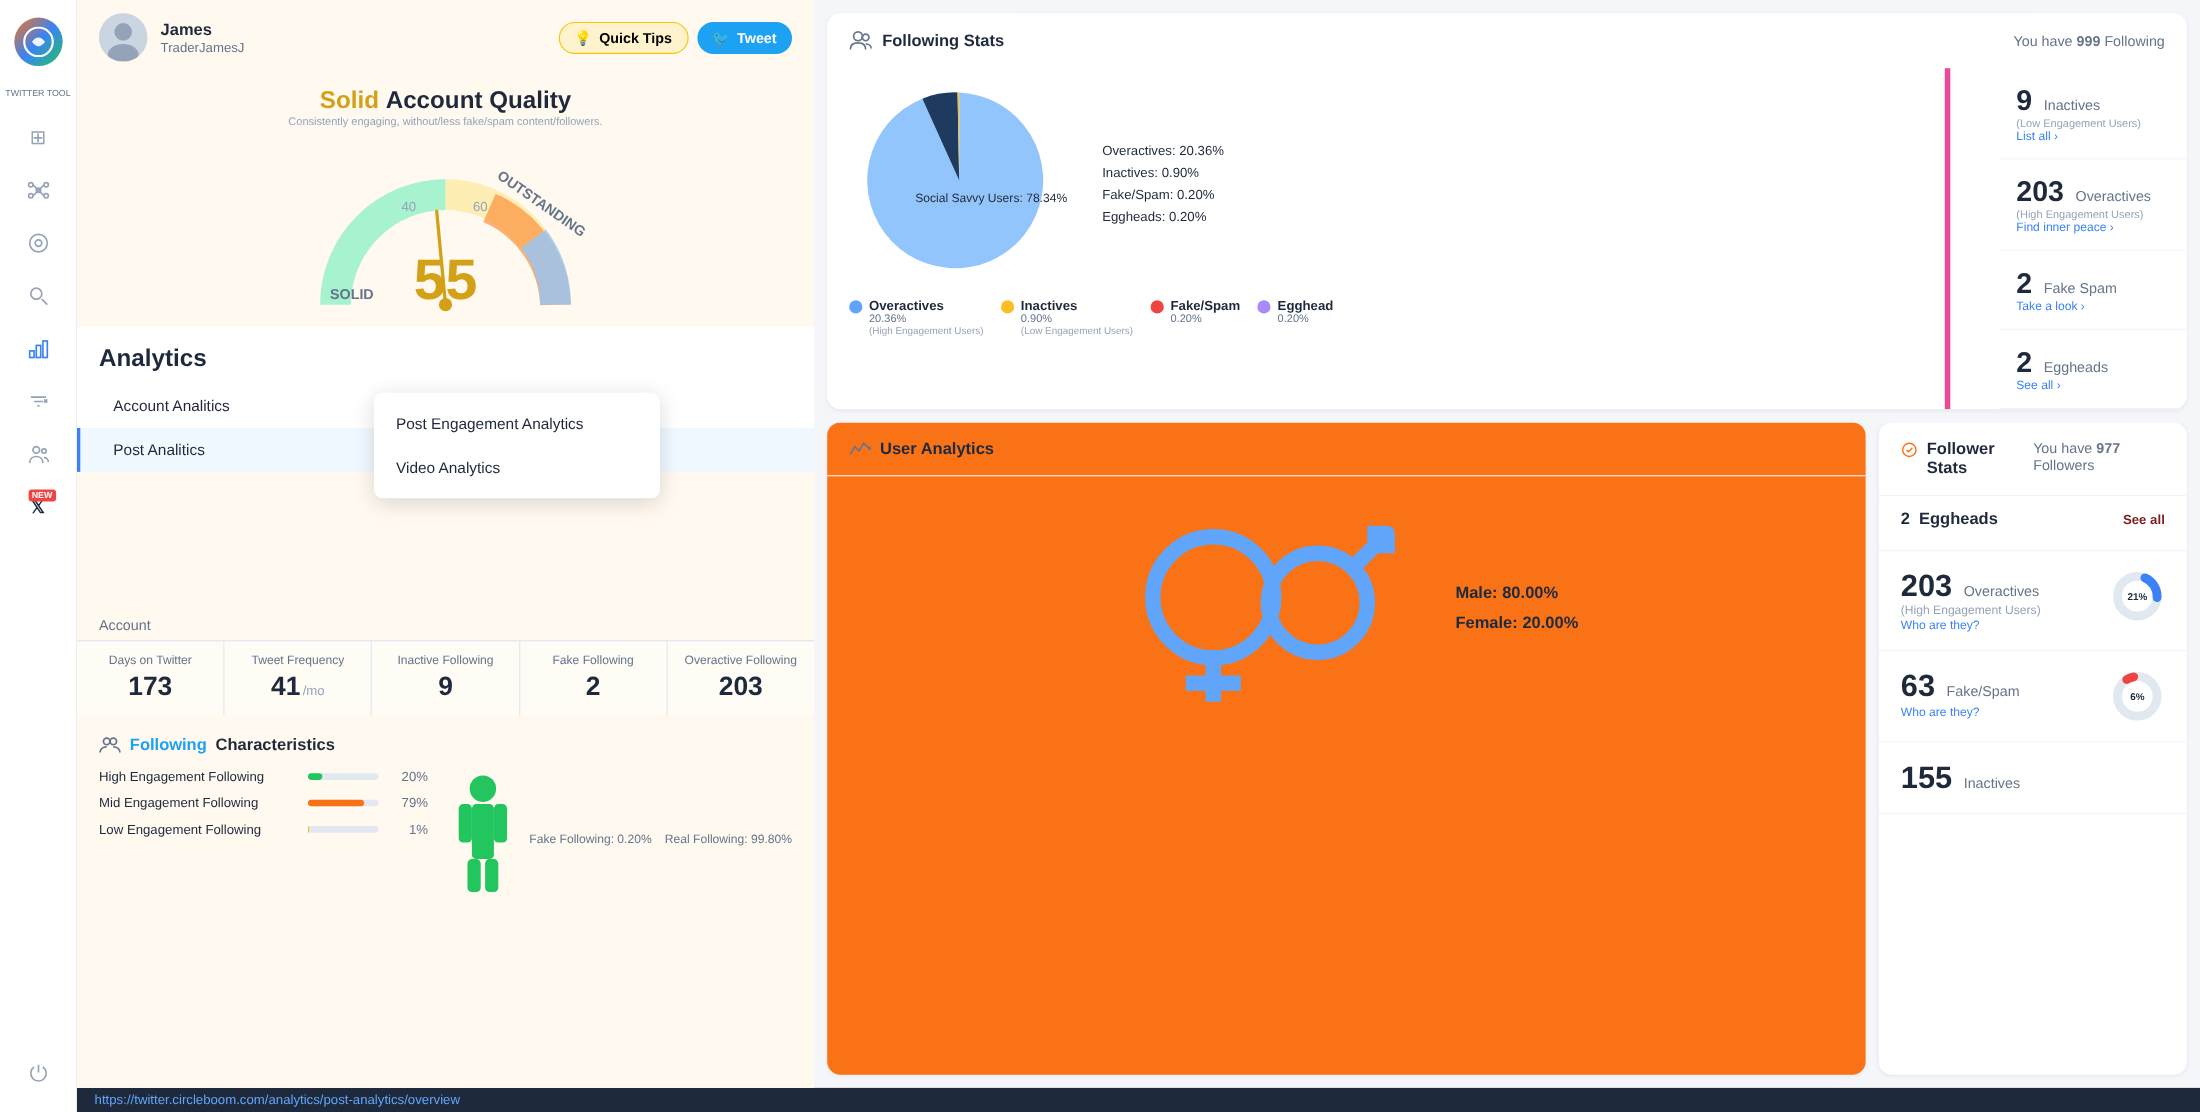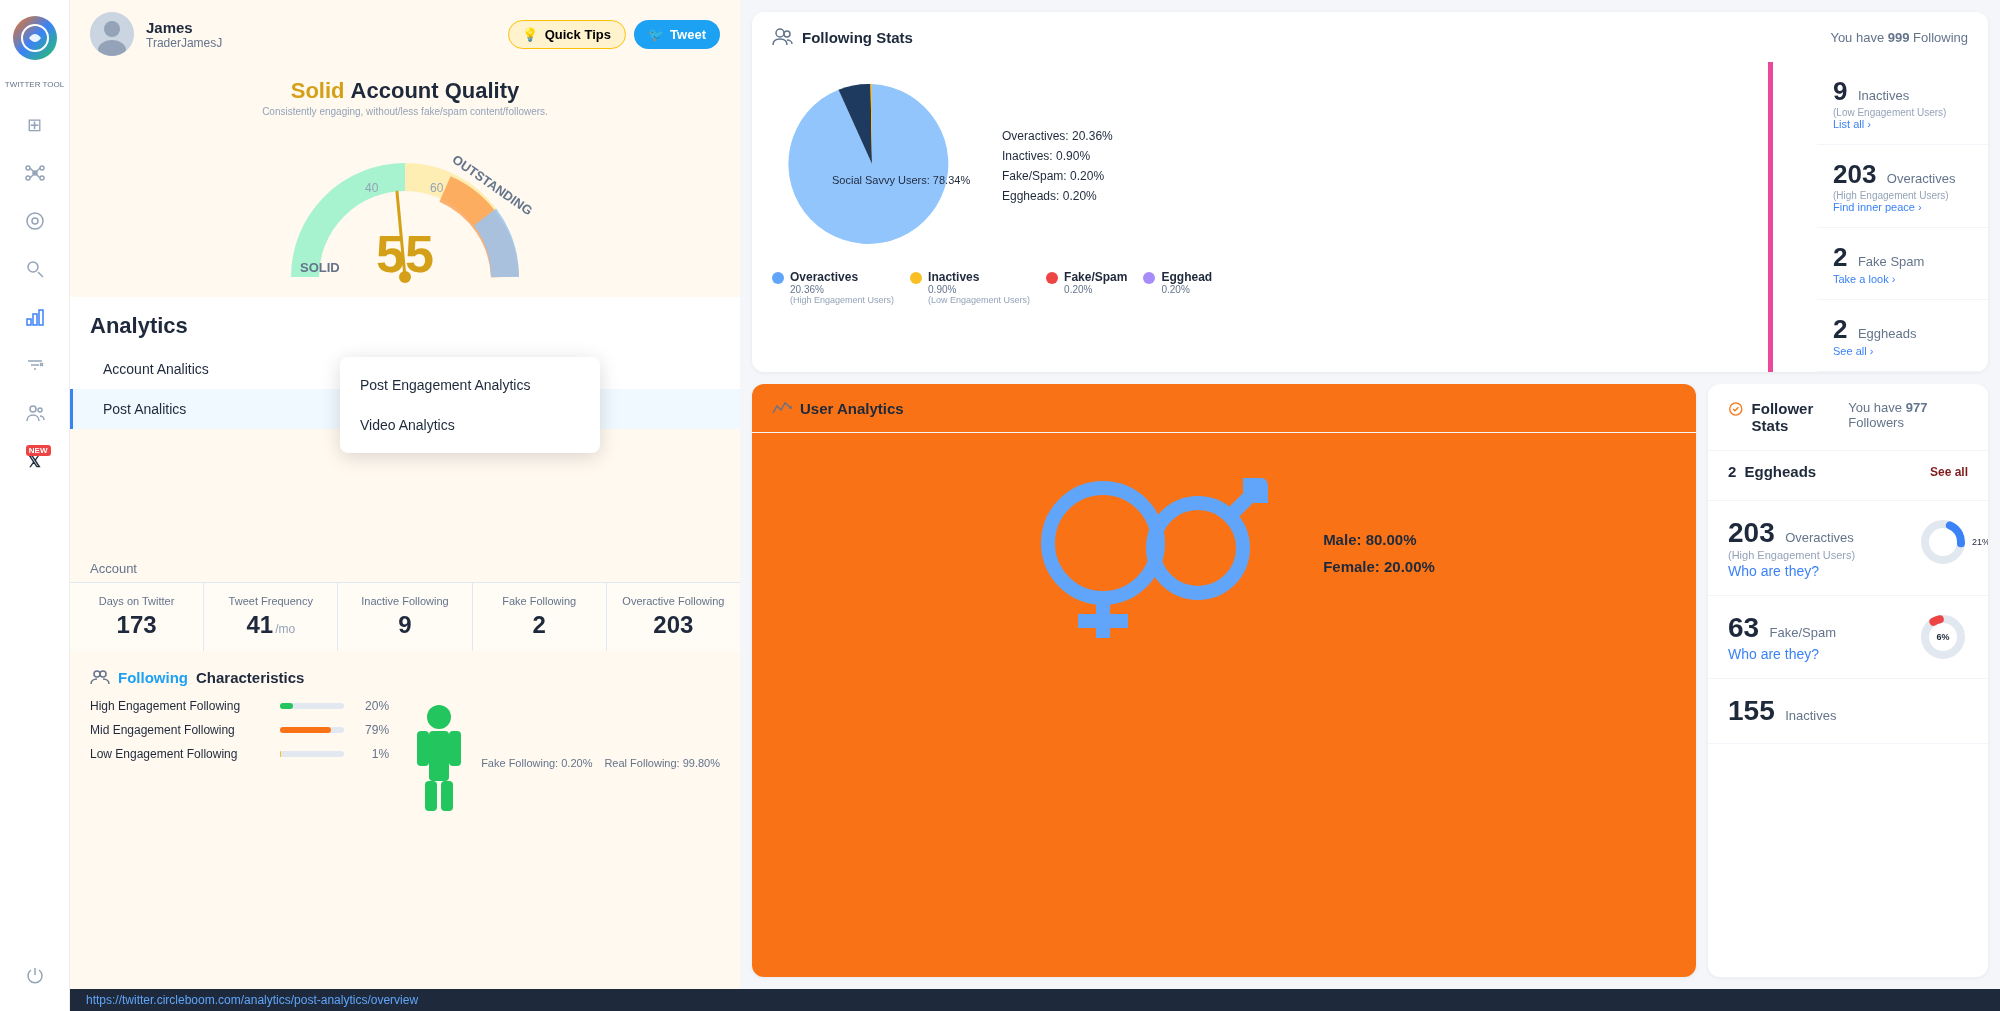--- a/index.html
+++ b/index.html
@@ -221,21 +221,21 @@
 
     .follower-stat-row {
       padding: 16px 20px;
       border-bottom: 1px solid #f1f5f9;
       display: flex; align-items: flex-start; gap: 10px;
     }
     .fsr-left { flex: 1; }
     .fsr-number { font-size: 28px; font-weight: 700; color: #1e293b; }
     .fsr-label { font-size: 13px; color: #64748b; display: inline; margin-left: 6px; }
     .fsr-sub { font-size: 11px; color: #94a3b8; }
-    .fsr-link { font-size: 14px; color: #3b82f6; cursor: pointer; display: block; margin-top: 2px; }
+    .fsr-link { font-size: 11px; color: #3b82f6; cursor: pointer; display: block; margin-top: 2px; }
     .fsr-right { width: 60px; display: flex; align-items: center; justify-content: flex-end; }
 
     
     .eggheads-section {
       padding: 12px 20px;
       border-bottom: 1px solid #f1f5f9;
     }
     .eggheads-header {
       display: flex; justify-content: space-between; align-items: center;
       font-size: 15px; font-weight: 600; color: #1e293b; margin-bottom: 8px;
@@ -690,21 +690,21 @@
               <div class="fsr-sub">(High Engagement Users)</div>
               <span class="fsr-link">Who are they?</span>
             </div>
             <div class="fsr-right">
 
               <div style="position:relative;width:50px;height:50px;">
                 <svg width="50" height="50" viewBox="0 0 50 50">
                   <circle cx="25" cy="25" r="18" fill="none" stroke="#e2e8f0" stroke-width="8"></circle>
                   <circle cx="25" cy="25" r="18" fill="none" stroke="#3b82f6" stroke-width="8" stroke-dasharray="23.9 89.9" stroke-dashoffset="22.5" stroke-linecap="round"></circle>
                 </svg>
-                <div style="position:absolute;top:50%;left:50%;transform:translate(-50%,-50%);font-size:9px;font-weight:400;color:#1e293b;margin-left:38px;">21%</div>
+                <div style="position:absolute;top:50%;left:50%;transform:translate(-50%,-50%);font-size:9px;font-weight:700;color:#1e293b;">21%</div>
               </div>
             </div>
           </div>
 
           <div class="follower-stat-row">
             <div class="fsr-left">
               <span class="fsr-number">63</span>
               <span class="fsr-label">Fake/Spam</span>
               <span class="fsr-link">Who are they?</span>
             </div>

